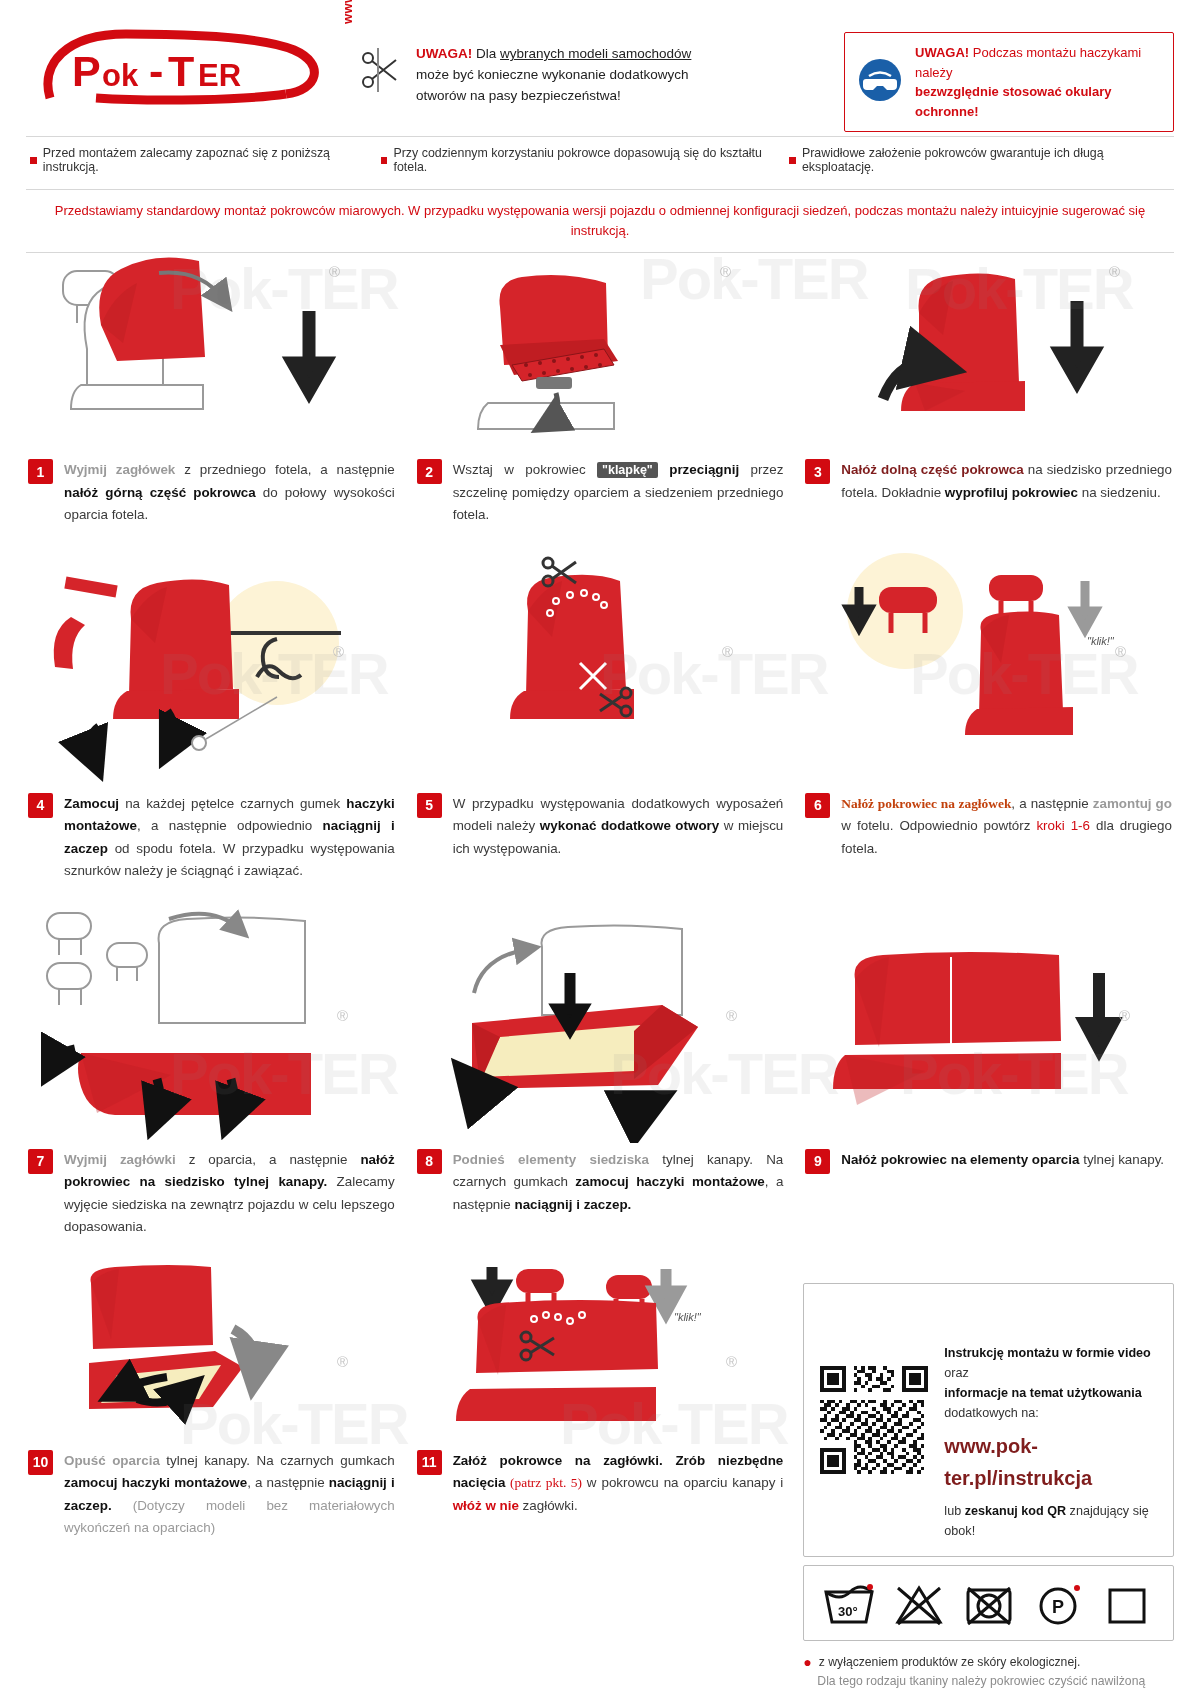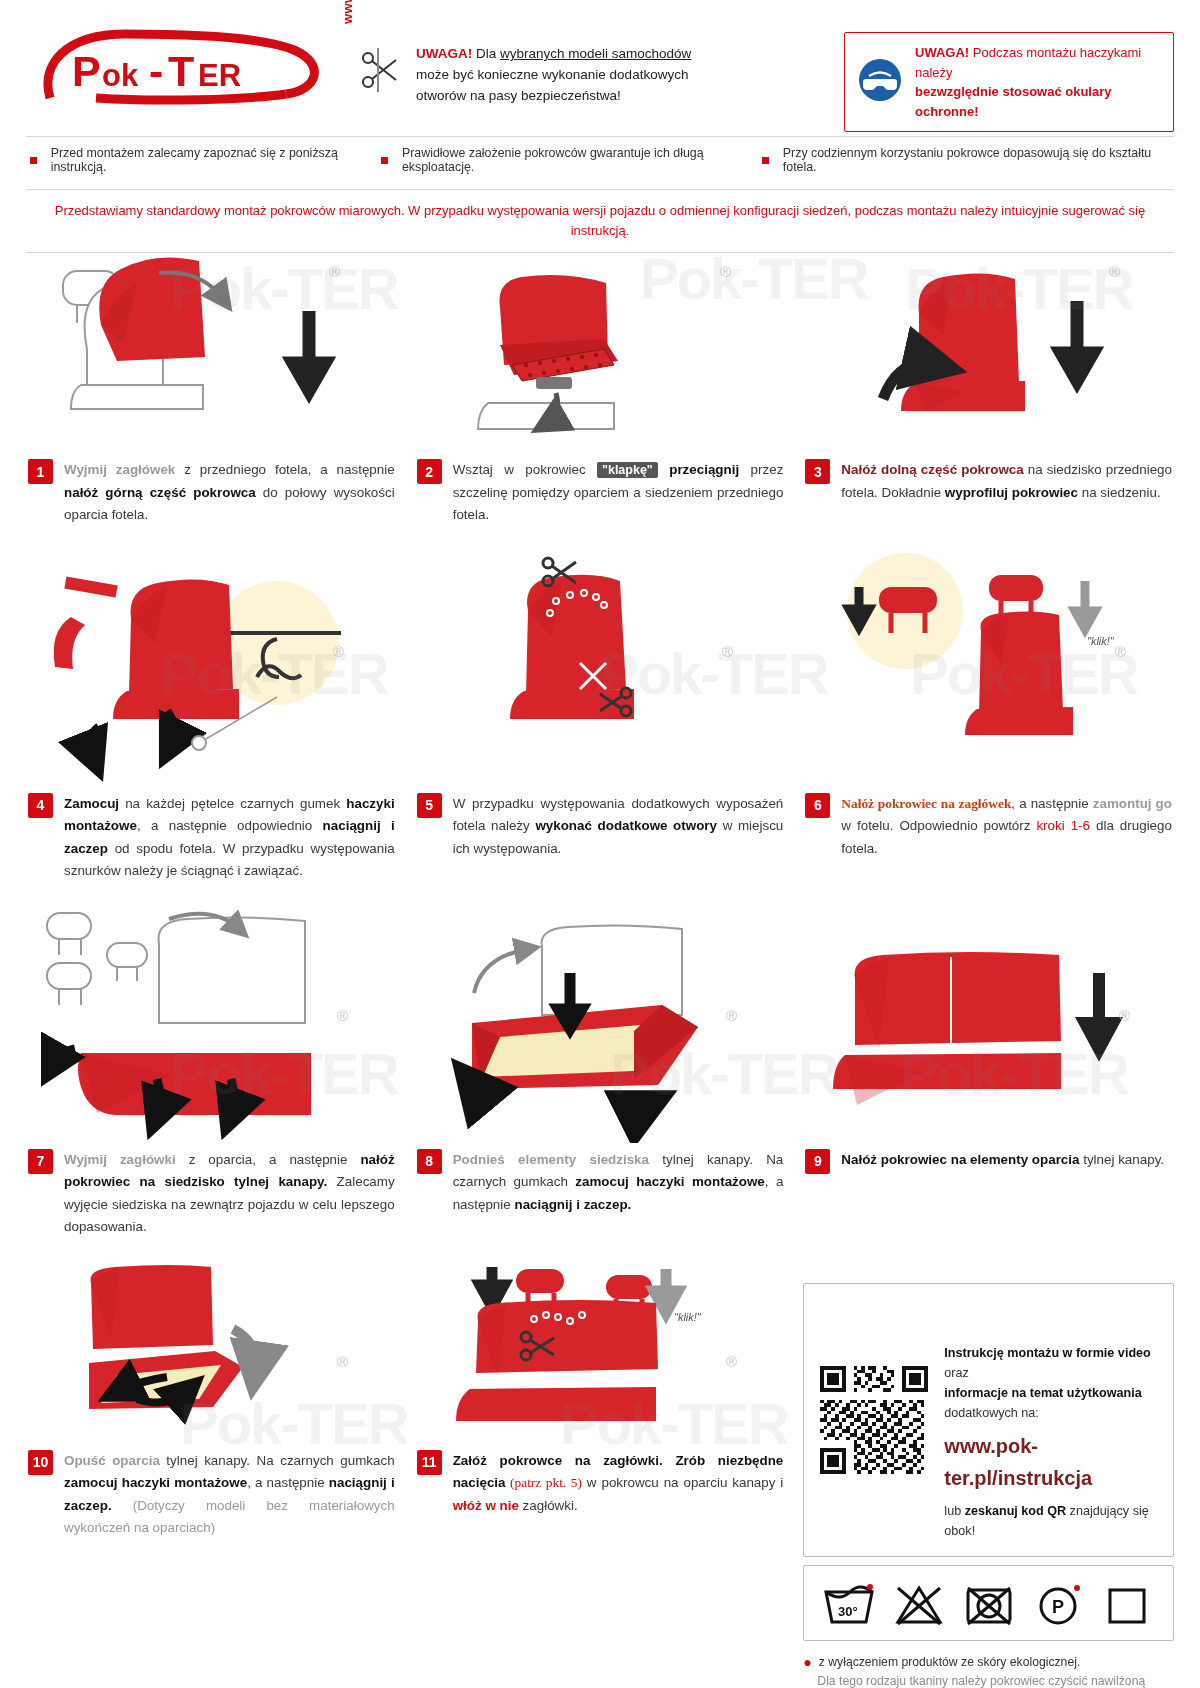--- a/index.html
+++ b/index.html
@@ -43,21 +43,21 @@
   .warn-2 .txt { font-size:13px; line-height:1.5; color:#d20a11; }
   .warn-2 .txt b { display:block; }
   .icon-box { flex:0 0 auto; }
 
   
   .hr { border:0; border-top:1px solid #d7d7d7; margin:6px 0 0 0; }
   .bullets {
     display:flex; gap:0; justify-content:space-between;
     font-size:12.4px; color:#333; padding:9px 4px 9px 4px;
   }
-  .bullets span { display:flex; align-items:center; gap:14px; }
+  .bullets span { display:flex; align-items:center; gap:6px; }
   .sq { width:7px; height:7px; background:#d20a11; display:inline-block; }
   .lead {
     font-size:13px; color:#d20a11; text-align:center; padding:11px 0 6px 0;
     line-height:1.5;
   }
 
   
   .grid {
     display:grid; grid-template-columns:repeat(3, 1fr);
     column-gap:18px; row-gap:0px;
@@ -160,25 +160,25 @@
 
   <hr class="hr">
 
   <div class="bullets">
     <span>
         <i class="sq"></i>
         <em style="font-style:normal">Przed montażem zalecamy zapoznać się z poniższą instrukcją.</em>
       </span>
     <span>
         <i class="sq"></i>
-        <em style="font-style:normal">Prawidłowe założenie pokrowców gwarantuje ich długą eksploatację.</em>
+        <em style="font-style:normal">Przy codziennym korzystaniu pokrowce dopasowują się do kształtu fotela.</em>
       </span>
     <span>
         <i class="sq"></i>
-        <em style="font-style:normal">Przy codziennym korzystaniu pokrowce dopasowują się do kształtu fotela.</em>
+        <em style="font-style:normal">Prawidłowe założenie pokrowców gwarantuje ich długą eksploatację.</em>
       </span>
   </div>
 
   <hr class="hr">
 
   <div class="lead">Przedstawiamy standardowy montaż pokrowców miarowych. W przypadku występowania wersji pojazdu o odmiennej konfiguracji siedzeń, podczas montażu należy intuicyjnie sugerować się instrukcją.</div>
 
   <hr class="hr">
 
   <div class="grid">
@@ -329,21 +329,21 @@
           <g stroke="#333" stroke-width="3" fill="none">
             <circle cx="196" cy="146" r="5"></circle>
               <circle cx="196" cy="164" r="5"></circle>
             <path d="M192 149 L170 164 M192 162 L170 147"></path>
           </g>
           <text x="292" y="110" style="font-size:15px" fill="#c6c6c6">®</text>
         </svg>
       </div>
       <div class="cap">
         <div class="num">5</div>
-        <p><span>W   przypadku   występowania   dodatkowych wyposażeń fotela należy </span><span style="font-weight: bold; color: rgb(17, 17, 17);">wykonać dodatkowe otwory</span><span> w miejscu ich występowania.</span></p>
+        <p><span>W   przypadku   występowania   dodatkowych wyposażeń modeli należy </span><span style="font-weight: bold; color: rgb(17, 17, 17);">wykonać dodatkowe otwory</span><span> w miejscu ich występowania.</span></p>
       </div>
     </div>
 
     <div class="cell">
       <div class="art tall">
         <svg width="340" height="240" viewBox="0 0 340 240">
           <circle cx="86" cy="64" r="58" fill="#fdf3d6"></circle>
           <path d="M40 40 v28 M30 62 l10 18 l10 -18z" stroke="#222" stroke-width="9" fill="#222"></path>
           <rect x="60" y="40" width="58" height="26" rx="12" fill="#d5242a"></rect>
           <path d="M72 66 v20 M106 66 v20" stroke="#d5242a" stroke-width="5"></path>

